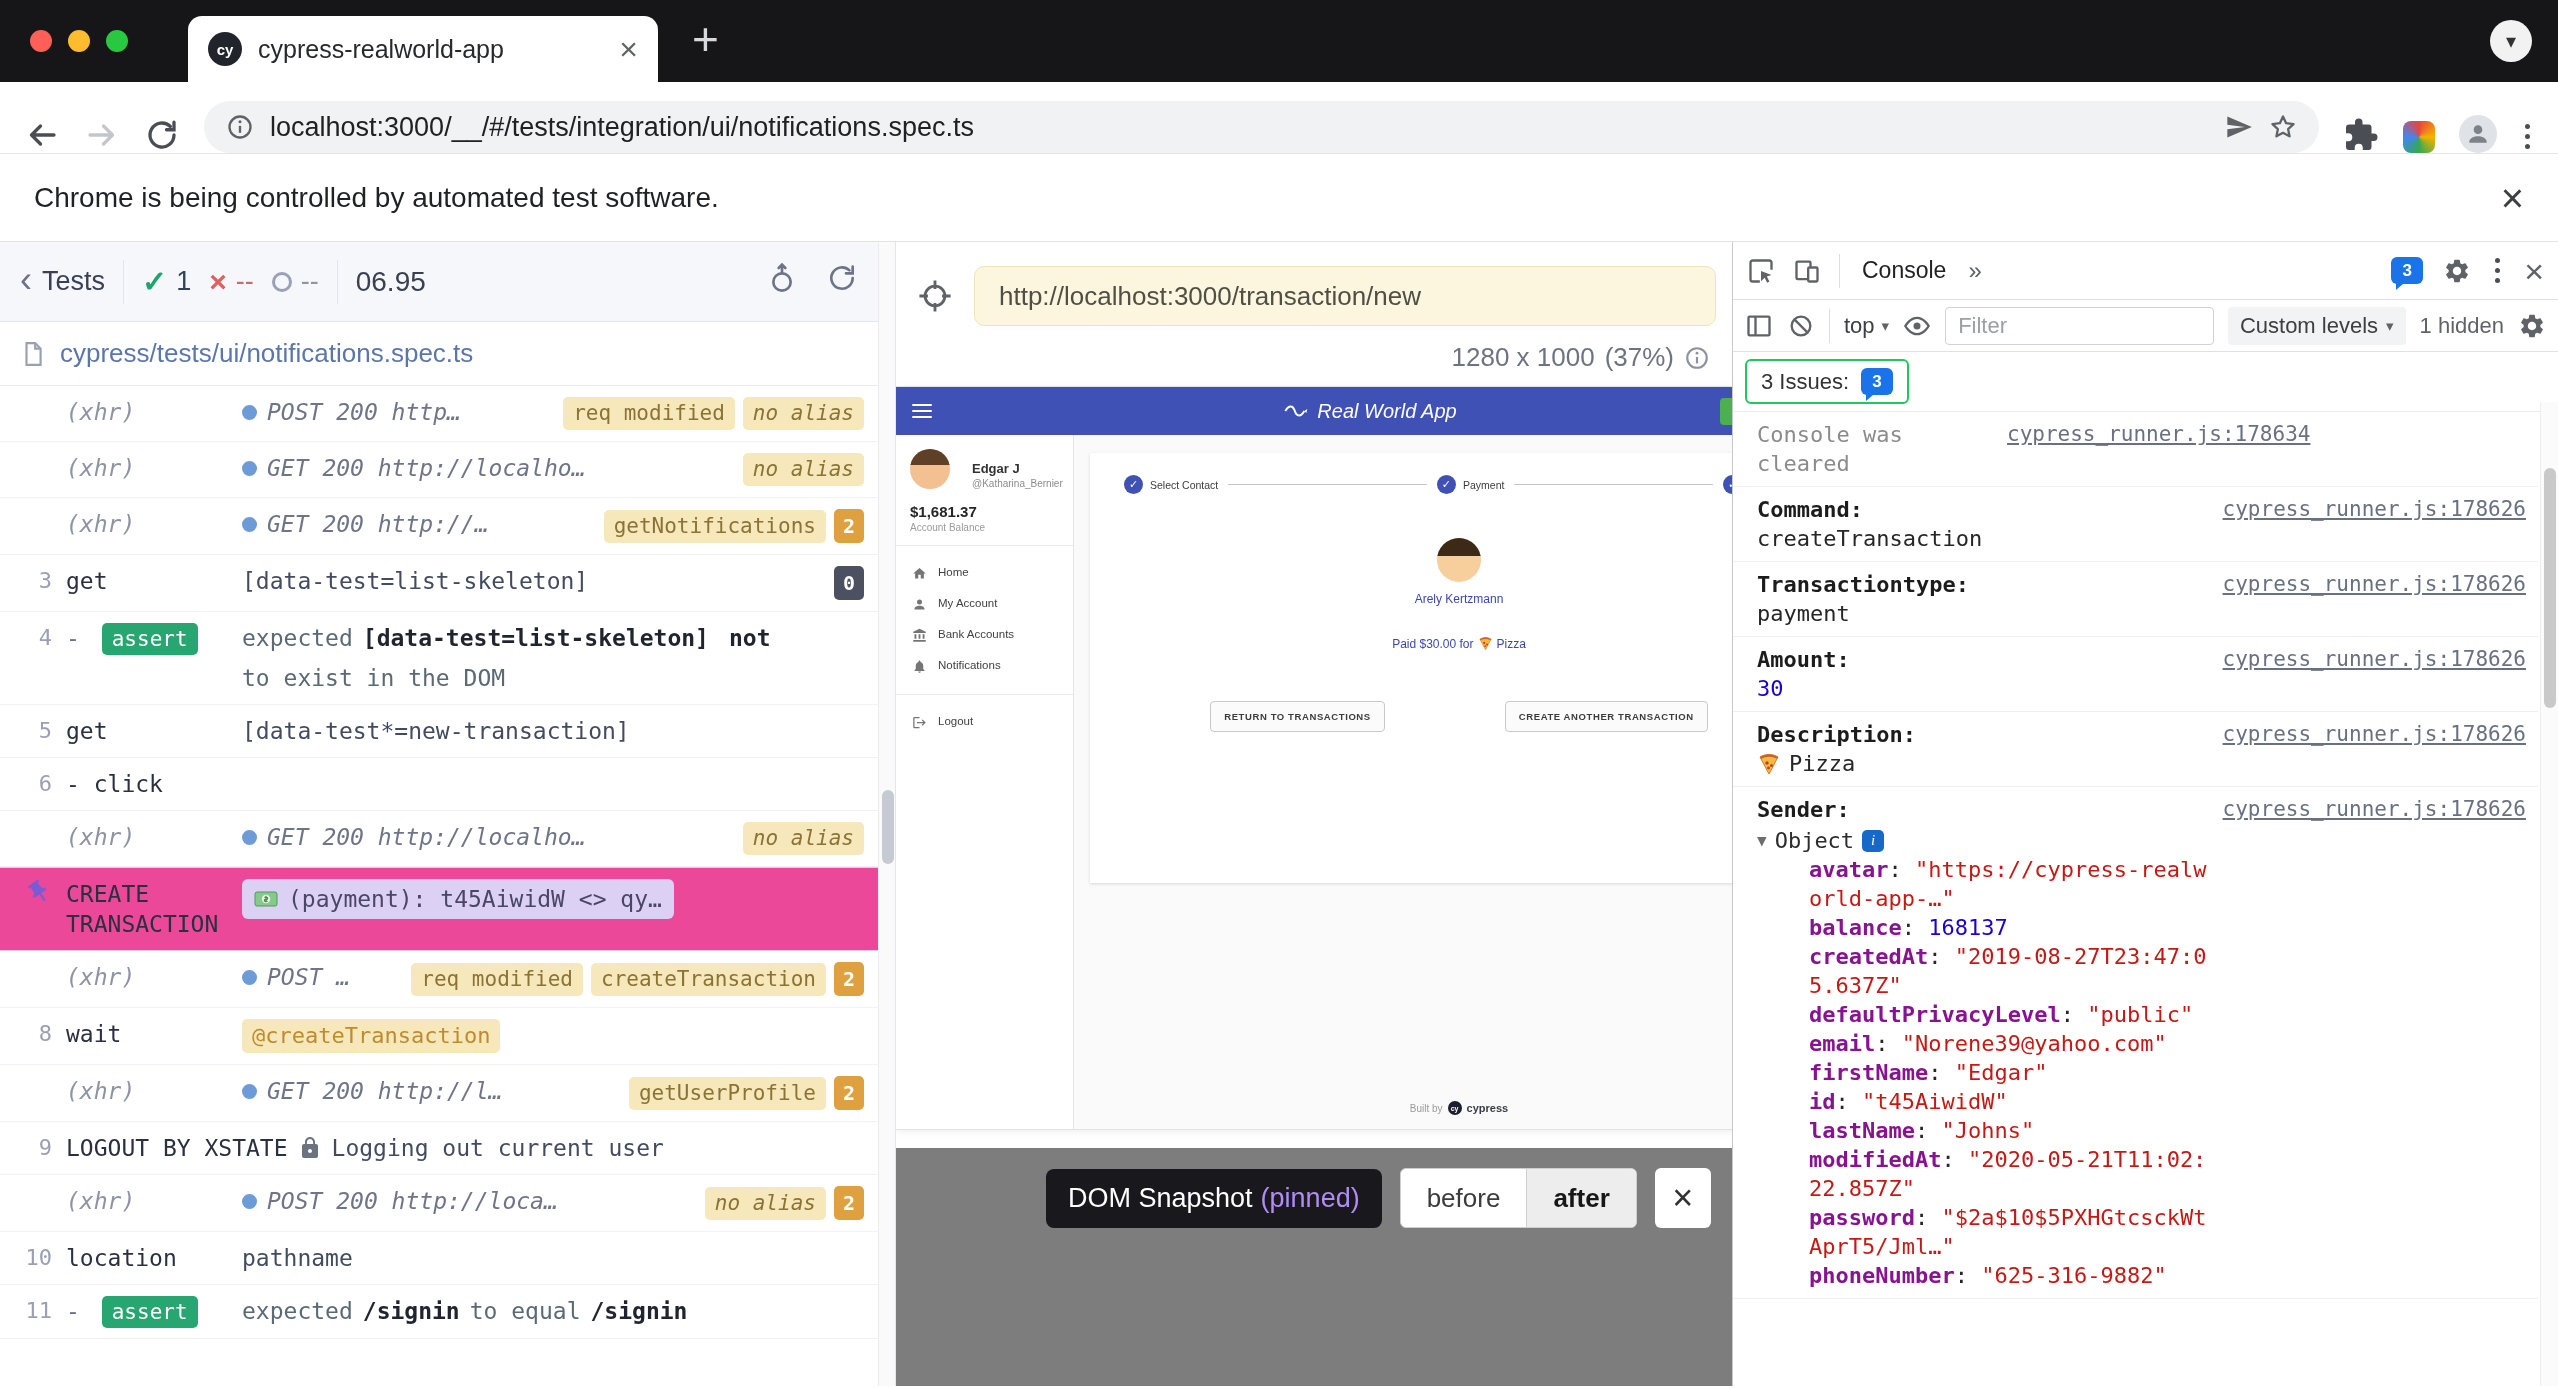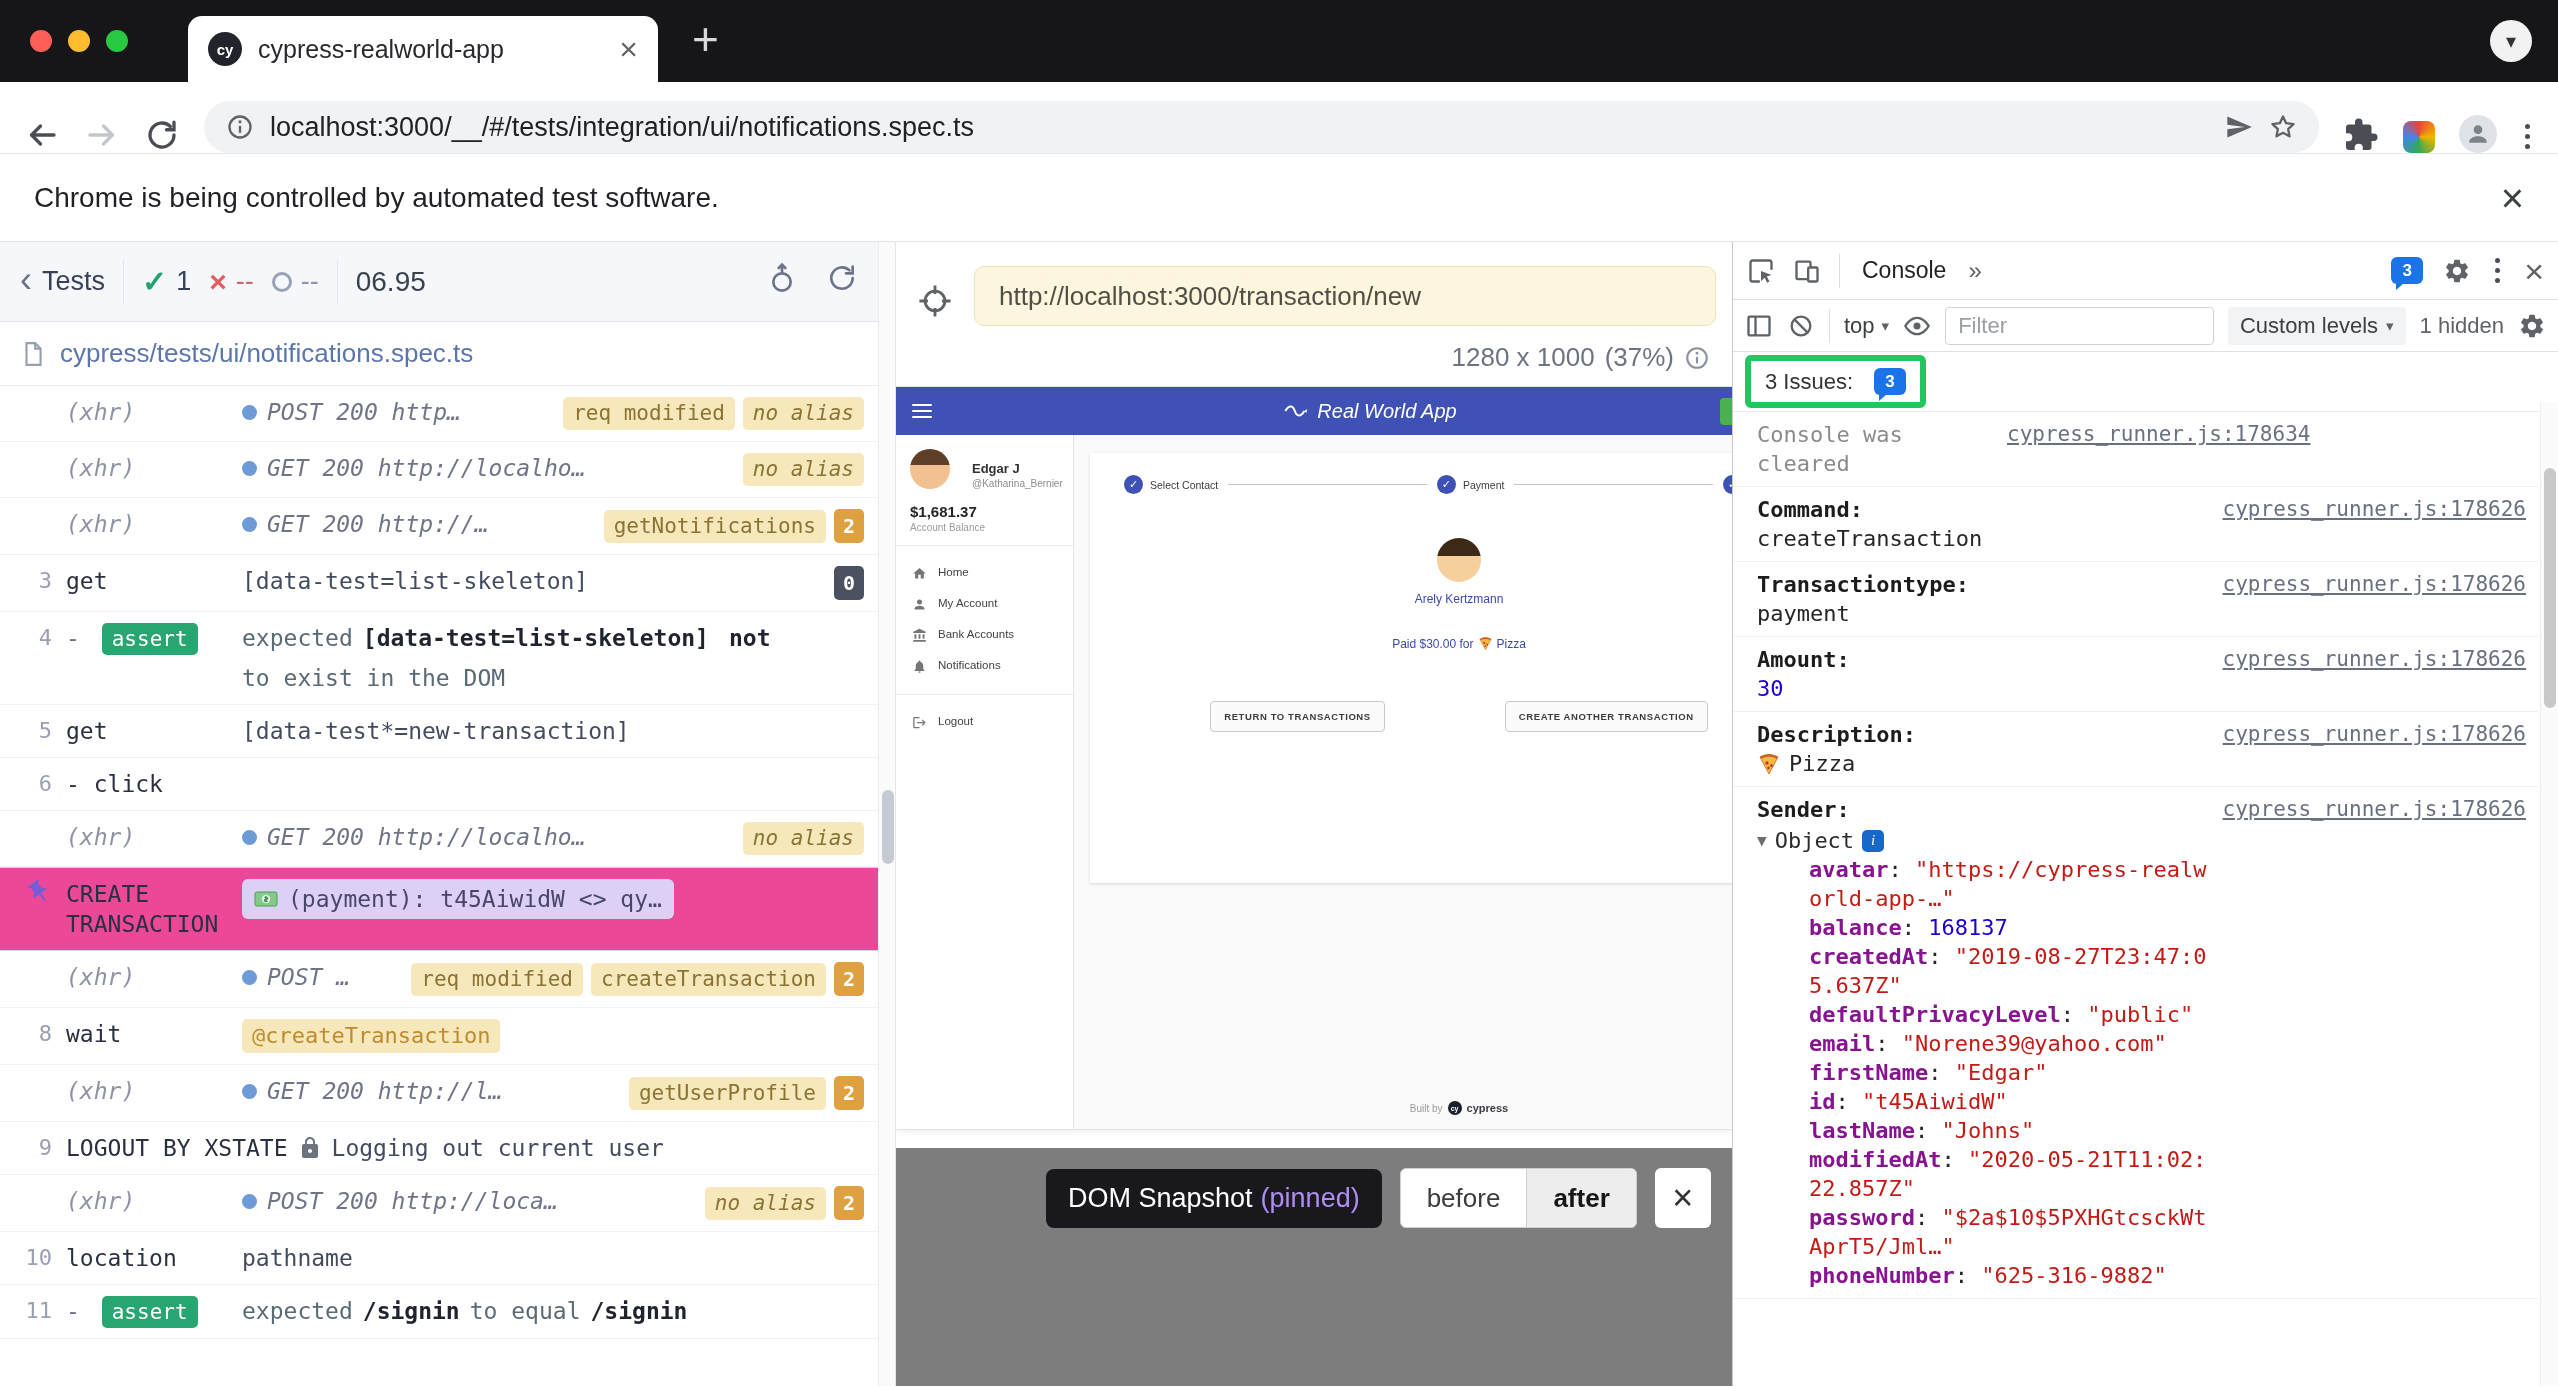--- a/index.html
+++ b/index.html
@@ -92,21 +92,21 @@
   .pin-wrap svg{width:100%;height:100%}
   .cicon{width:24px;height:24px;flex:none;display:inline-flex}
   .cicon svg{width:100%;height:100%}
 
   .rep-scroll{width:18px;flex:none;background:#fafafb;border-left:1px solid #ececf0;
     border-right:1px solid #e4e5ea;position:relative}
   .rep-thumb{position:absolute;left:3px;width:12px;border-radius:6px;background:#c6cad3;top:548px;height:74px}
 
   
   .aut{flex:1;min-width:0;position:relative;background:#fff;overflow:hidden}
-  .aut-top{display:flex;align-items:flex-end;gap:14px;padding:24px 16px 0 14px}
+  .aut-top{display:flex;align-items:center;gap:14px;padding:24px 16px 0 14px}
   .cross-btn{width:50px;height:50px;color:#5f6368;flex:none;display:flex;align-items:center;justify-content:center}
   .cross-btn svg{width:34px;height:34px}
   .aut-url{flex:1;height:60px;background:#fcf6de;border:1px solid #efe4bb;border-radius:10px;display:flex;
     align-items:center;padding:0 24px;font-size:26px;color:#4f4f45;white-space:nowrap;overflow:hidden}
   .aut-dims{display:flex;justify-content:flex-end;align-items:center;gap:10px;padding:16px 22px 0 0;
     font-size:26px;color:#6d7380}
   .dims-info{width:26px;height:26px;color:#8d939e}
 
   .app{width:948px;height:742px;margin:14px auto 0;background:#fff;position:relative;overflow:hidden;
     box-shadow:0 0 0 1px #e3e3e6,0 2px 8px rgba(0,0,0,.08)}
@@ -189,21 +189,21 @@
   .dt2{height:52px;flex:none;border-bottom:1px solid #e1e1e1;display:flex;align-items:center;padding:0 12px;gap:14px}
   .dd{display:flex;align-items:center;gap:7px;font-size:22px;color:#3c4043;white-space:nowrap}
   .caret{font-size:15px;color:#5f6368}
   .filter{flex:1;min-width:80px;height:38px;border:1px solid #d0d2d6;border-radius:4px;padding:0 12px;
     font-size:22px;color:#333;font-family:inherit;background:#fff}
   .filter::placeholder{color:#9aa0a6}
   .levels{display:flex;align-items:center;gap:8px;font-size:22px;color:#3c4043;background:#f1f3f4;
     border-radius:4px;height:38px;padding:0 12px;white-space:nowrap}
   .hidden-ct{font-size:22px;color:#5f6368;white-space:nowrap}
   .dt3{height:60px;flex:none;border-bottom:1px solid #ececec;display:flex;align-items:center;padding:0 12px}
-  .issues-chip{display:flex;align-items:center;gap:21px;border:6px solid #22c55e;border-radius:6px;
+  .issues-chip{display:flex;align-items:center;gap:12px;border:2px solid #22c55e;border-radius:6px;
     padding:7px 14px;font-size:22px;color:#333}
   .console{flex:1;overflow:hidden;font-family:"DejaVu Sans Mono",monospace;font-size:22px;position:relative;
     padding-right:20px}
   .entry{border-bottom:1px solid #f0f0f0;padding:8px 12px 8px 24px;display:flex;align-items:flex-start}
   .e-main{flex:1;min-width:0;line-height:29px;color:#262626}
   .e-main.sys{color:#8b8b8b;max-width:240px}
   .e-src{margin-left:10px;font-size:21px;color:#697180;text-decoration:underline;white-space:nowrap;line-height:29px}
   .e-label{font-weight:bold;color:#1c1c1c}
   .e-val{display:block}
   .e-val.vflex{display:flex;align-items:center;gap:8px}

